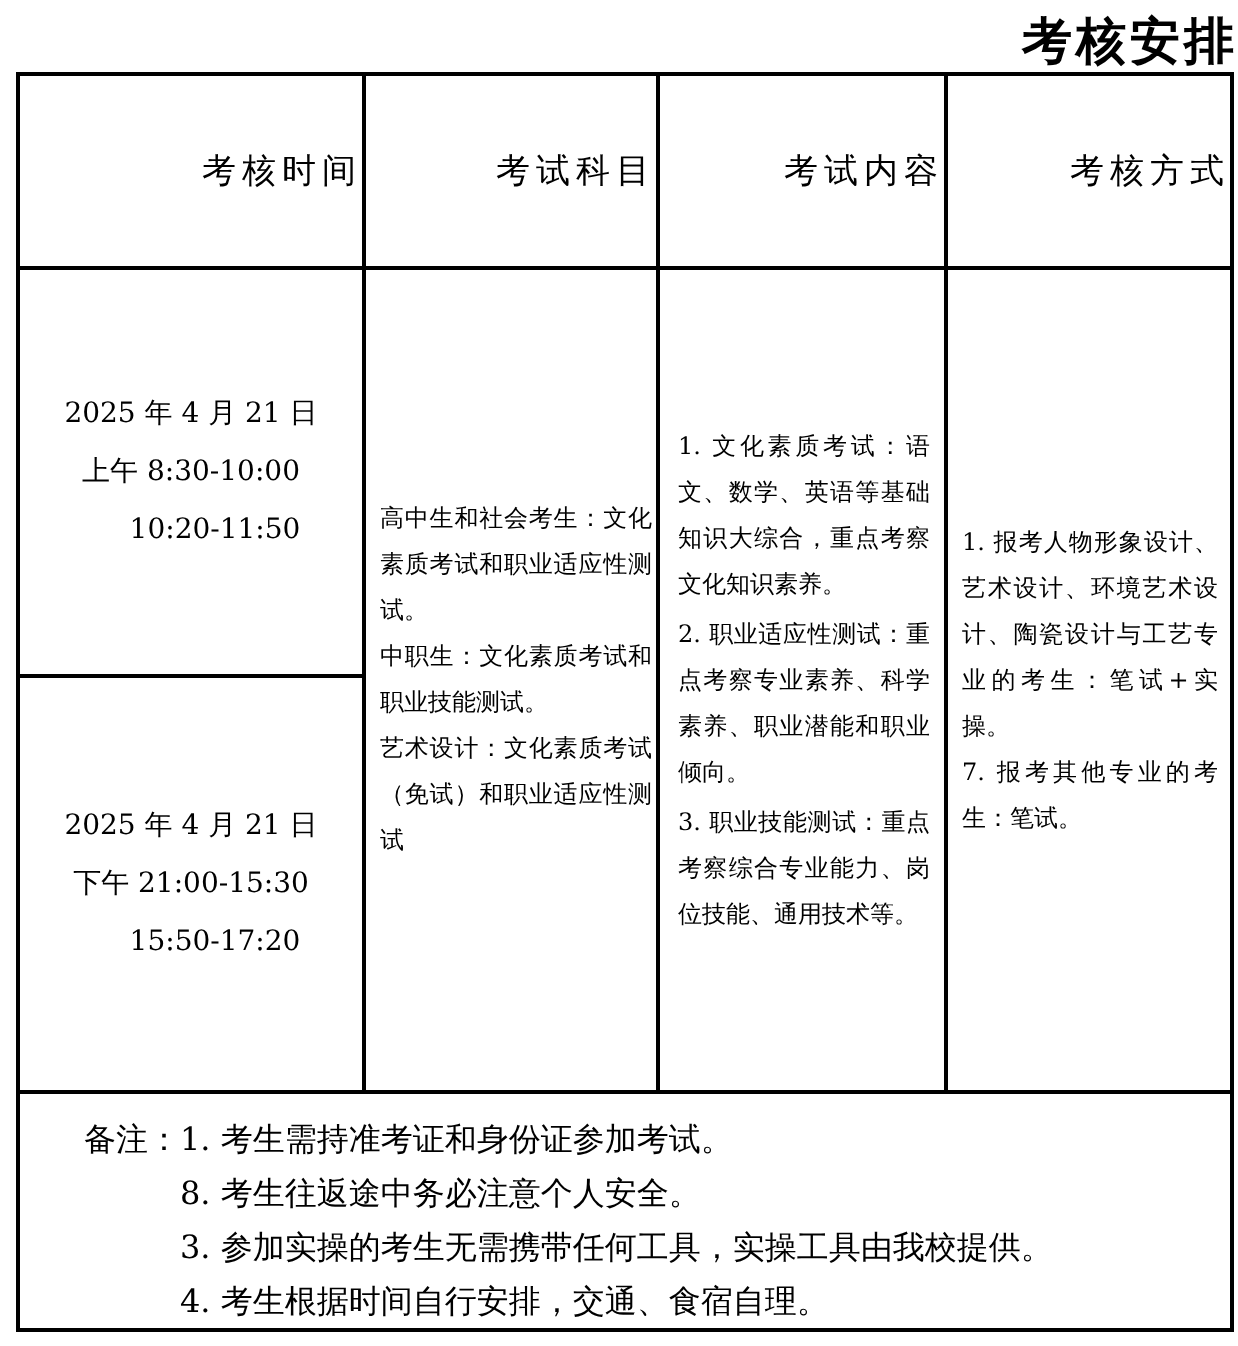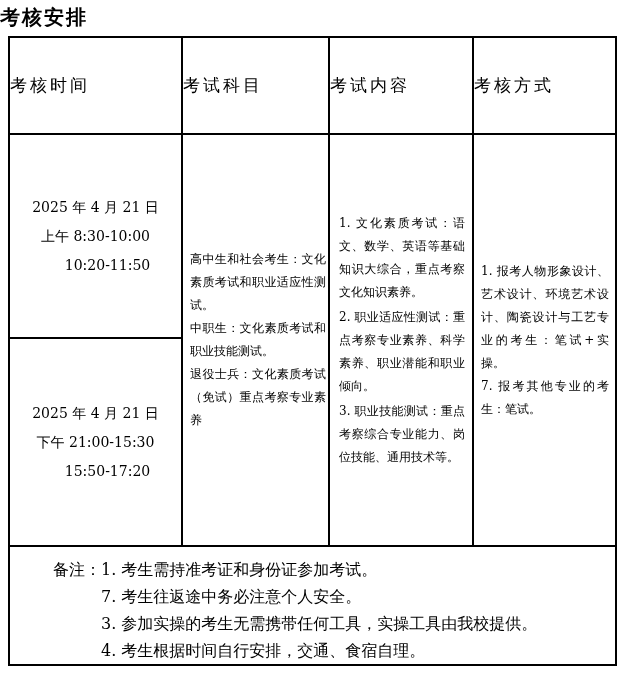--- a/index.html
+++ b/index.html
@@ -14,24 +14,24 @@
     width: 619px;
     height: 673px;
     background: #ffffff;
     overflow: hidden;
   }
   .doc-title {
     position: absolute;
     top: 4px;
     left: 0;
     width: 619px;
-    text-align: left;
+    text-align: right;
     font-family: "DejaVu Sans", "Liberation Sans", sans-serif;
     font-weight: bold;
-    font-size: 20px;
+    font-size: 25px;
     letter-spacing: 2px;
   }
   table.exam-table {
     position: absolute;
     left: 8px;
     top: 36px;
     width: 607px;
     border-collapse: collapse;
     table-layout: fixed;
   }
@@ -43,21 +43,21 @@
     border: 2px solid #000000;
     padding: 0;
     vertical-align: middle;
   }
   .header-row th {
     height: 95px;
     font-family: "DejaVu Sans", "Liberation Sans", sans-serif;
     font-weight: normal;
     font-size: 17px;
     letter-spacing: 3px;
-    text-align: left;
+    text-align: right;
   }
   td.time-cell {
     text-align: center;
     font-size: 14px;
     line-height: 29px;
   }
   td.time-cell.row-am { height: 202px; }
   td.time-cell.row-pm { height: 206px; }
   .t-line { white-space: nowrap; }
   .t-indent { padding-left: 24px; }
@@ -71,21 +71,21 @@
   td.subjects-cell { padding: 4px 2px 4px 7px; }
   td.contents-cell { padding: 4px 7px 4px 9px; }
   td.methods-cell  { padding: 4px 6px 4px 7px; }
   td.body-cell p { margin: 0; }
   td.contents-cell p + p { margin-top: 2px; }
   td.notes-cell {
     height: 106px;
     vertical-align: top;
     font-size: 16px;
     line-height: 27px;
-    padding: 9px 10px 0 43px;
+    padding: 9px 10px 0 32px;
   }
   .note-line { padding-left: 48px; }
   .note-first { padding-left: 0; }
 </style>
 </head>
 <body>
 
 <div class="page">
 
   <div class="doc-title">考核安排</div>
@@ -109,21 +109,21 @@
     <tr>
       <td class="time-cell row-am">
         <div class="t-line">2025 年 4 月 21 日</div>
         <div class="t-line">上午 8:30-10:00</div>
         <div class="t-line t-indent">10:20-11:50</div>
       </td>
 
       <td class="body-cell subjects-cell" rowspan="2">
         <p>高中生和社会考生：文化素质考试和职业适应性测试。</p>
         <p>中职生：文化素质考试和职业技能测试。</p>
-        <p>退役士兵：文化素质考试（免试）重点考察专业素养</p>
+        <p>艺术设计：文化素质考试（免试）和职业适应性测试</p>
       </td>
 
       <td class="body-cell contents-cell" rowspan="2">
         <p>1. 文化素质考试：语文、数学、英语等基础知识大综合，重点考察文化知识素养。</p>
         <p>2. 职业适应性测试：重点考察专业素养、科学素养、职业潜能和职业倾向。</p>
         <p>3. 职业技能测试：重点考察综合专业能力、岗位技能、通用技术等。</p>
       </td>
 
       <td class="body-cell methods-cell" rowspan="2">
         <p>1. 报考人物形象设计、艺术设计、环境艺术设计、陶瓷设计与工艺专业的考生：笔试+实操。</p>
@@ -137,21 +137,21 @@
         <div class="t-line">下午 21:00-15:30</div>
         <div class="t-line t-indent">15:50-17:20</div>
       </td>
     </tr>
 
     <tr>
       <td class="notes-cell" colspan="4">
         <div class="note-first">
           <span>备注：</span><span>1. 考生需持准考证和身份证参加考试。</span>
         </div>
-        <div class="note-line">7. 考生往返途中务必注意个人安全。</div>
+        <div class="note-line">8. 考生往返途中务必注意个人安全。</div>
         <div class="note-line">3. 参加实操的考生无需携带任何工具，实操工具由我校提供。</div>
         <div class="note-line">4. 考生根据时间自行安排，交通、食宿自理。</div>
       </td>
     </tr>
   </tbody>
     </table>
 
 </div>
 
 </body></html>

